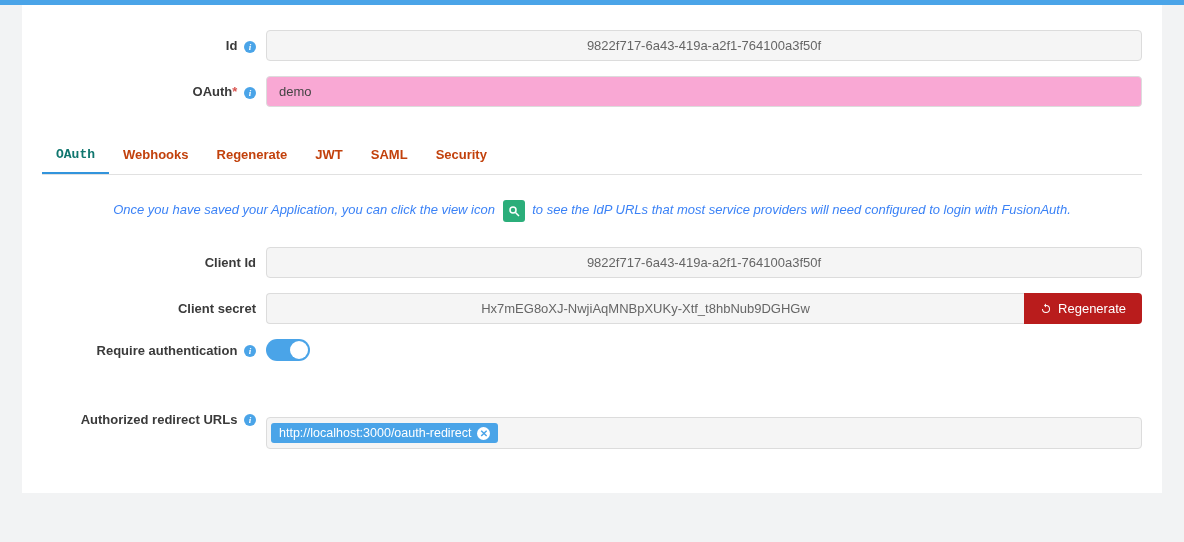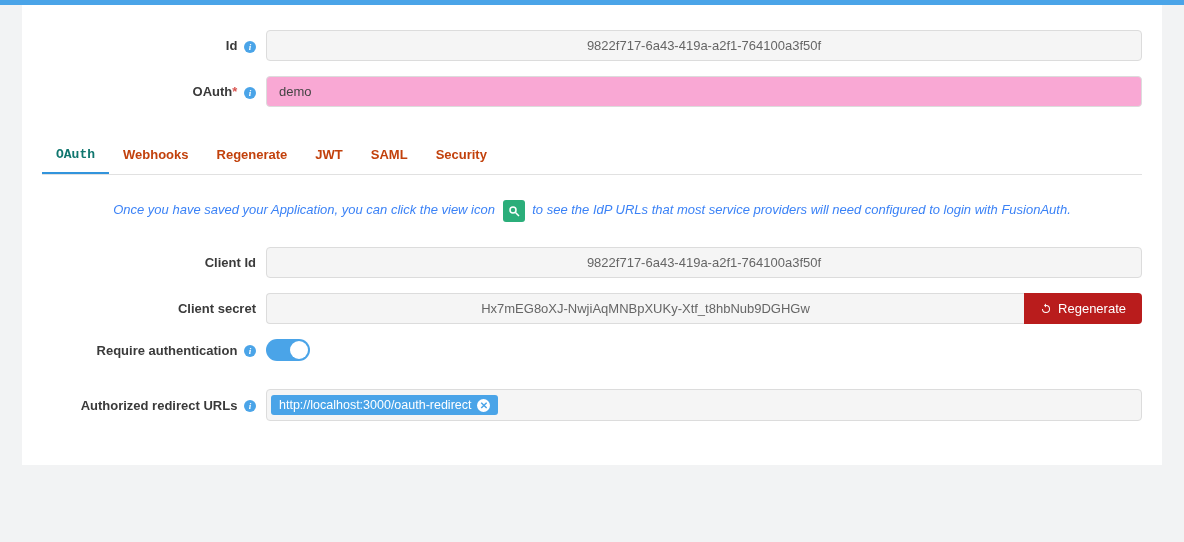--- a/index.html
+++ b/index.html
@@ -97,21 +97,21 @@
       width: 44px; height: 22px; border-radius: 11px;
       background: #4aa4e8; position: relative; cursor: pointer;
     }
     .toggle::after {
       content: ""; position: absolute; width: 18px; height: 18px;
       background: #fff; border-radius: 50%; top: 2px; right: 2px;
     }
     .tag-container {
       border: 1px solid #dcdcdc; background: #f5f5f5;
       border-radius: 4px; padding: 4px; min-height: 32px;
-      display: flex; align-items: center; gap: 4px; flex-wrap: wrap;
+      display: flex; align-items: center; gap: 4px; flex-wrap: wrap; margin-top: 28px;
     }
     .tag-chip {
       background: #4aa4e8; color: #fff; padding: 3px 8px;
       border-radius: 3px; display: inline-flex; align-items: center; gap: 6px;
       font-size: 12.5px;
     }
     .tag-chip .x-circle {
       width: 13px; height: 13px; border-radius: 50%;
       background: #fff; color: #4aa4e8; font-size: 10px;
       font-weight: 700; text-align: center; line-height: 13px;

